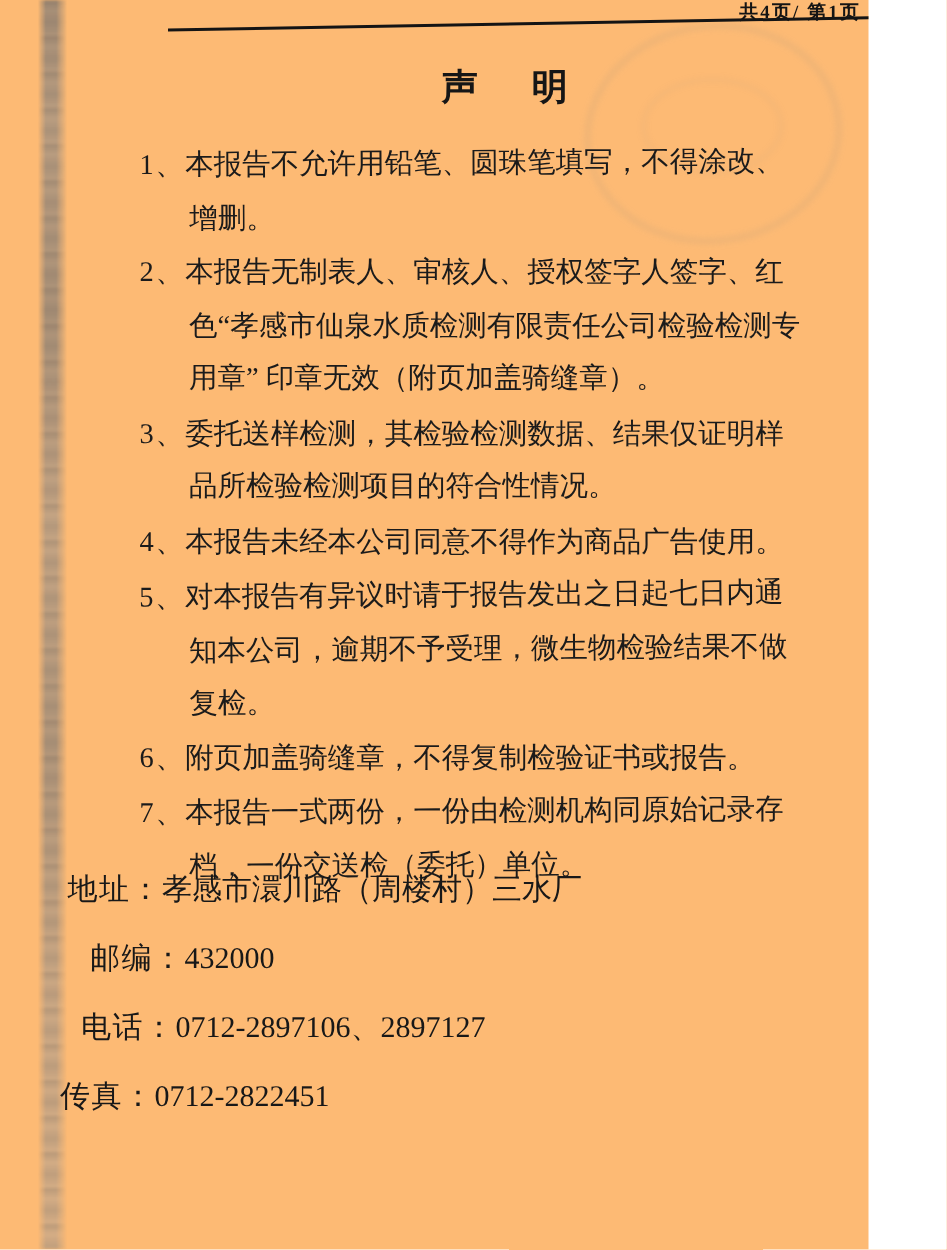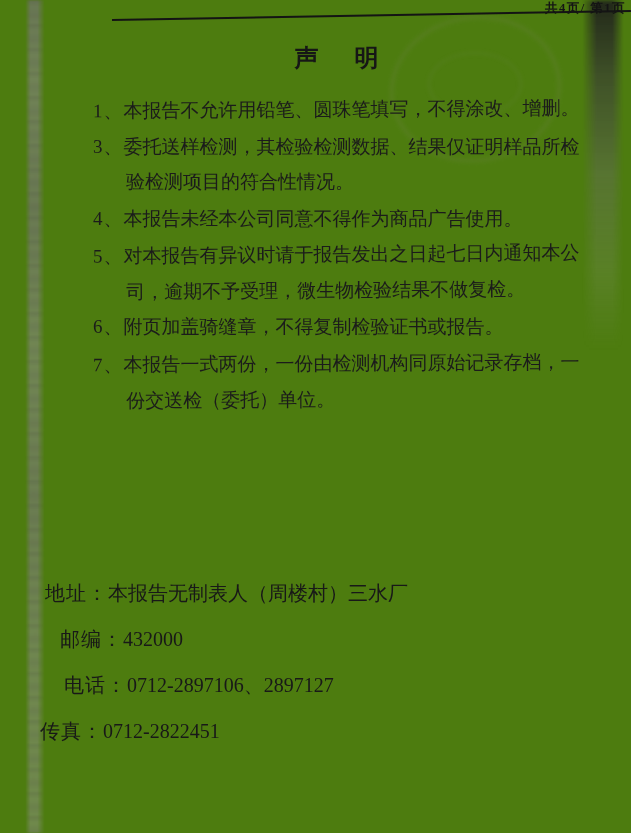--- a/index.html
+++ b/index.html
@@ -1,19 +1,19 @@
 <!DOCTYPE html>
 <html><head>
 <meta charset="utf-8">
 <style>
   html,body { margin:0; padding:0; background:#ffffff; }
   .page {
     position:relative;
-    width:631px; height:833px;
-    background:#4d7c0f;
+    width:579px; height:833px;
+    background:#fdba74;
     overflow:hidden;
     font-family:"Liberation Serif","DejaVu Serif",serif;
     color:#1c1c1c;
   }
 
   
   .scan-band-left {
     position:absolute; left:25px; top:0; width:20px; height:833px;
     background:
       repeating-linear-gradient(180deg,
@@ -89,47 +89,48 @@
     color:#181818;
   }
   .company {
     font-family:"Liberation Sans","DejaVu Sans",sans-serif;
     font-weight:bold; font-size:19.5px; letter-spacing:1.5px;
     margin-left:12px;
   }
   .contact-line .label { letter-spacing:1px; }
   .contact-line.l-addr  { margin-left:5px; }
   .contact-line.l-zip   { margin-left:20px; }
-  .contact-line.l-tel   { margin-left:24px; }
+  .contact-line.l-tel   { margin-left:14px; }
   .contact-line.l-fax   { margin-left:0px; }
 </style>
 </head>
 <body>
 
 <div class="page">
 
   <div class="scan-band-left"></div>
   <div class="scan-shadow-right"></div>
   <div class="stamp-ghost"></div>
   <div class="stamp-ghost-inner"></div>
 
   <div class="page-indicator">共4页/ 第1页</div>
   <div class="header-rule"></div>
 
   <h1 class="title">声　明</h1>
 
   <div class="items">
     <div class="item tilt-a"><span class="num">1、</span><span>本报告不允许用铅笔、圆珠笔填写，不得涂改、增删。</span></div>
+    <div class="item"><span class="num">2、</span><span>本报告无制表人、审核人、授权签字人签字、红色“孝感市仙泉水质检测有限责任公司检验检测专用章” 印章无效（附页加盖骑缝章）。</span></div>
     <div class="item"><span class="num">3、</span><span>委托送样检测，其检验检测数据、结果仅证明样品所检验检测项目的符合性情况。</span></div>
     <div class="item"><span class="num">4、</span><span>本报告未经本公司同意不得作为商品广告使用。</span></div>
     <div class="item tilt-b"><span class="num">5、</span><span>对本报告有异议时请于报告发出之日起七日内通知本公司，逾期不予受理，微生物检验结果不做复检。</span></div>
     <div class="item"><span class="num">6、</span><span>附页加盖骑缝章，不得复制检验证书或报告。</span></div>
     <div class="item tilt-a"><span class="num">7、</span><span>本报告一式两份，一份由检测机构同原始记录存档，一份交送检（委托）单位。</span></div>
   </div>
 
   <div class="footer">
-    <div class="contact-line l-addr"><span class="label">地址：</span><span class="value">本报告无制表人（周楼村）三水厂</span></div>
+    <div class="contact-line l-addr"><span class="label">地址：</span><span class="value">孝感市澴川路（周楼村）三水厂</span></div>
     <div class="contact-line l-zip"><span class="label">邮编：</span><span class="value">432000</span></div>
     <div class="contact-line l-tel"><span class="label">电话：</span><span class="value">0712-2897106、2897127</span></div>
     <div class="contact-line l-fax"><span class="label">传真：</span><span class="value">0712-2822451</span></div>
   </div>
 
 </div>
 
 </body></html>

